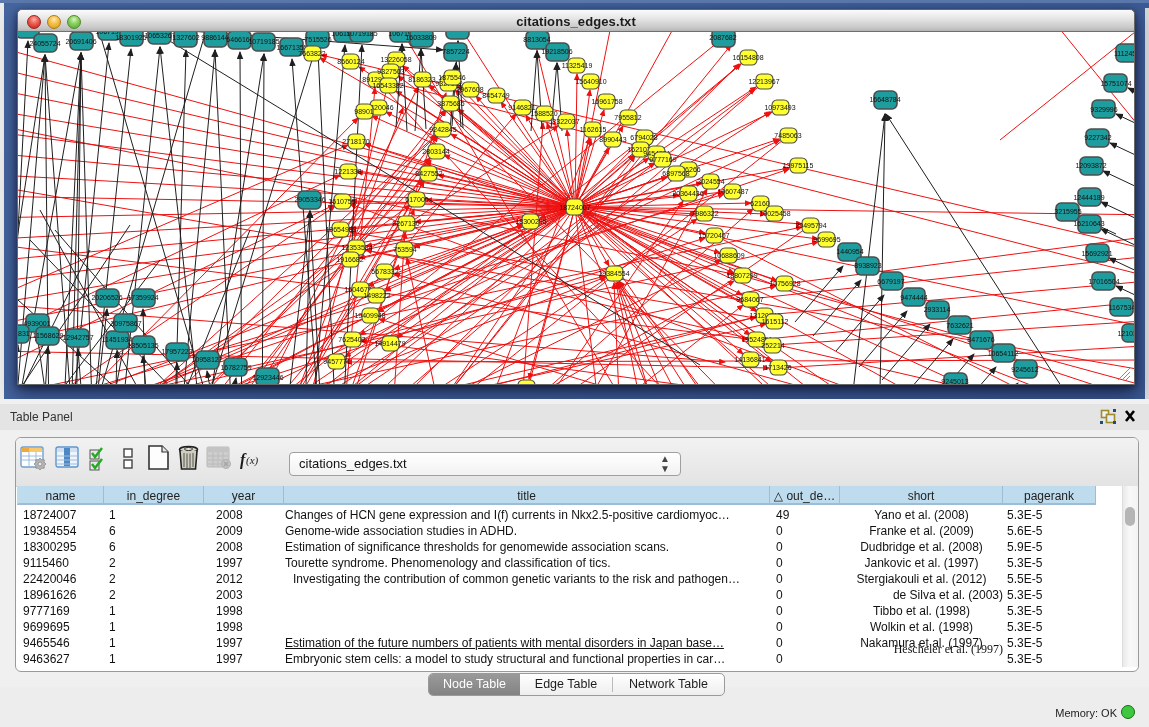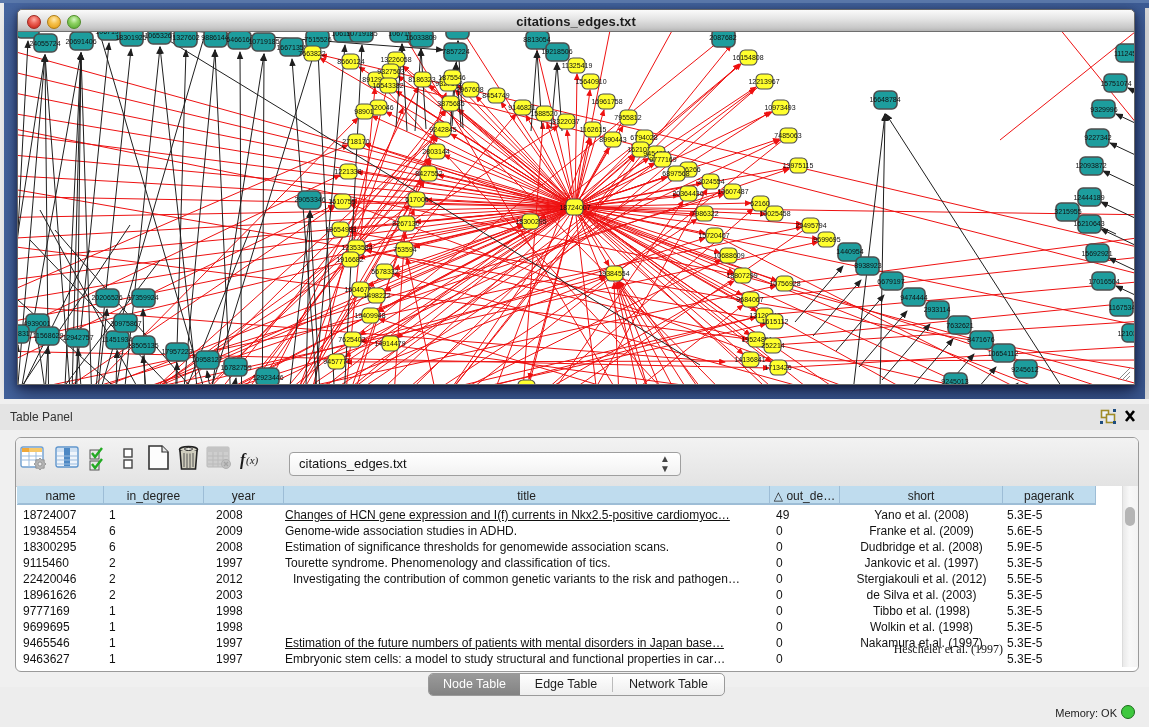--- a/index.html
+++ b/index.html
@@ -728,21 +728,21 @@
 <div class="hc abs" style="left:1px;width:86px;">name</div>
 <div class="hc abs" style="left:87px;width:100px;">in_degree</div>
 <div class="hc abs" style="left:187px;width:80px;">year</div>
 <div class="hc abs" style="left:267px;width:486px;">title</div>
 <div class="hc abs" style="left:753px;width:70px;">△ out_de…</div>
 <div class="hc abs" style="left:823px;width:163px;">short</div>
 <div class="hc abs" style="left:986px;width:93px;">pagerank</div>
 <div class="rc" style="left:6px;top:22px;width:80px;">18724007</div>
 <div class="rc" style="left:92px;top:22px;width:90px;">1</div>
 <div class="rc" style="left:199px;top:22px;width:70px;">2008</div>
-<div class="rc" style="left:268px;top:22px;width:478px;text-decoration:underline;">Changes of HCN gene expression and I(f) currents in Nkx2.5-positive cardiomyoc…</div>
+<div class="rc" style="left:268px;top:22px;width:478px;">Changes of HCN gene expression and I(f) currents in Nkx2.5-positive cardiomyoc…</div>
 <div class="rc" style="left:759px;top:22px;width:60px;">49</div>
 <div class="rc" style="left:823px;top:22px;width:163px;text-align:center;">Yano et al. (2008)</div>
 <div class="rc" style="left:990px;top:22px;width:80px;">5.3E-5</div>
 <div class="rc" style="left:6px;top:38px;width:80px;">19384554</div>
 <div class="rc" style="left:92px;top:38px;width:90px;">6</div>
 <div class="rc" style="left:199px;top:38px;width:70px;">2009</div>
 <div class="rc" style="left:268px;top:38px;width:478px;">Genome-wide association studies in ADHD.</div>
 <div class="rc" style="left:759px;top:38px;width:60px;">0</div>
 <div class="rc" style="left:823px;top:38px;width:163px;text-align:center;">Franke et al. (2009)</div>
 <div class="rc" style="left:990px;top:38px;width:80px;">5.6E-5</div>
@@ -764,21 +764,21 @@
 <div class="rc" style="left:92px;top:86px;width:90px;">2</div>
 <div class="rc" style="left:199px;top:86px;width:70px;">2012</div>
 <div class="rc" style="left:268px;top:86px;width:478px;margin-left:8px;">Investigating the contribution of common genetic variants to the risk and pathogen…</div>
 <div class="rc" style="left:759px;top:86px;width:60px;">0</div>
 <div class="rc" style="left:823px;top:86px;width:163px;text-align:center;">Stergiakouli et al. (2012)</div>
 <div class="rc" style="left:990px;top:86px;width:80px;">5.5E-5</div>
 <div class="rc" style="left:6px;top:102px;width:80px;">18961626</div>
 <div class="rc" style="left:92px;top:102px;width:90px;">2</div>
 <div class="rc" style="left:199px;top:102px;width:70px;">2003</div>
 <div class="rc" style="left:759px;top:102px;width:60px;">0</div>
-<div class="rc" style="left:823px;top:102px;width:163px;text-align:center;">de Silva et al. (2003)</div>
+<div class="rc" style="left:823px;top:102px;width:163px;text-align:right;">de Silva et al. (2003)</div>
 <div class="rc" style="left:990px;top:102px;width:80px;">5.3E-5</div>
 <div class="rc" style="left:6px;top:118px;width:80px;">9777169</div>
 <div class="rc" style="left:92px;top:118px;width:90px;">1</div>
 <div class="rc" style="left:199px;top:118px;width:70px;">1998</div>
 <div class="rc" style="left:759px;top:118px;width:60px;">0</div>
 <div class="rc" style="left:823px;top:118px;width:163px;text-align:center;">Tibbo et al. (1998)</div>
 <div class="rc" style="left:990px;top:118px;width:80px;">5.3E-5</div>
 <div class="rc" style="left:6px;top:134px;width:80px;">9699695</div>
 <div class="rc" style="left:92px;top:134px;width:90px;">1</div>
 <div class="rc" style="left:199px;top:134px;width:70px;">1998</div>

